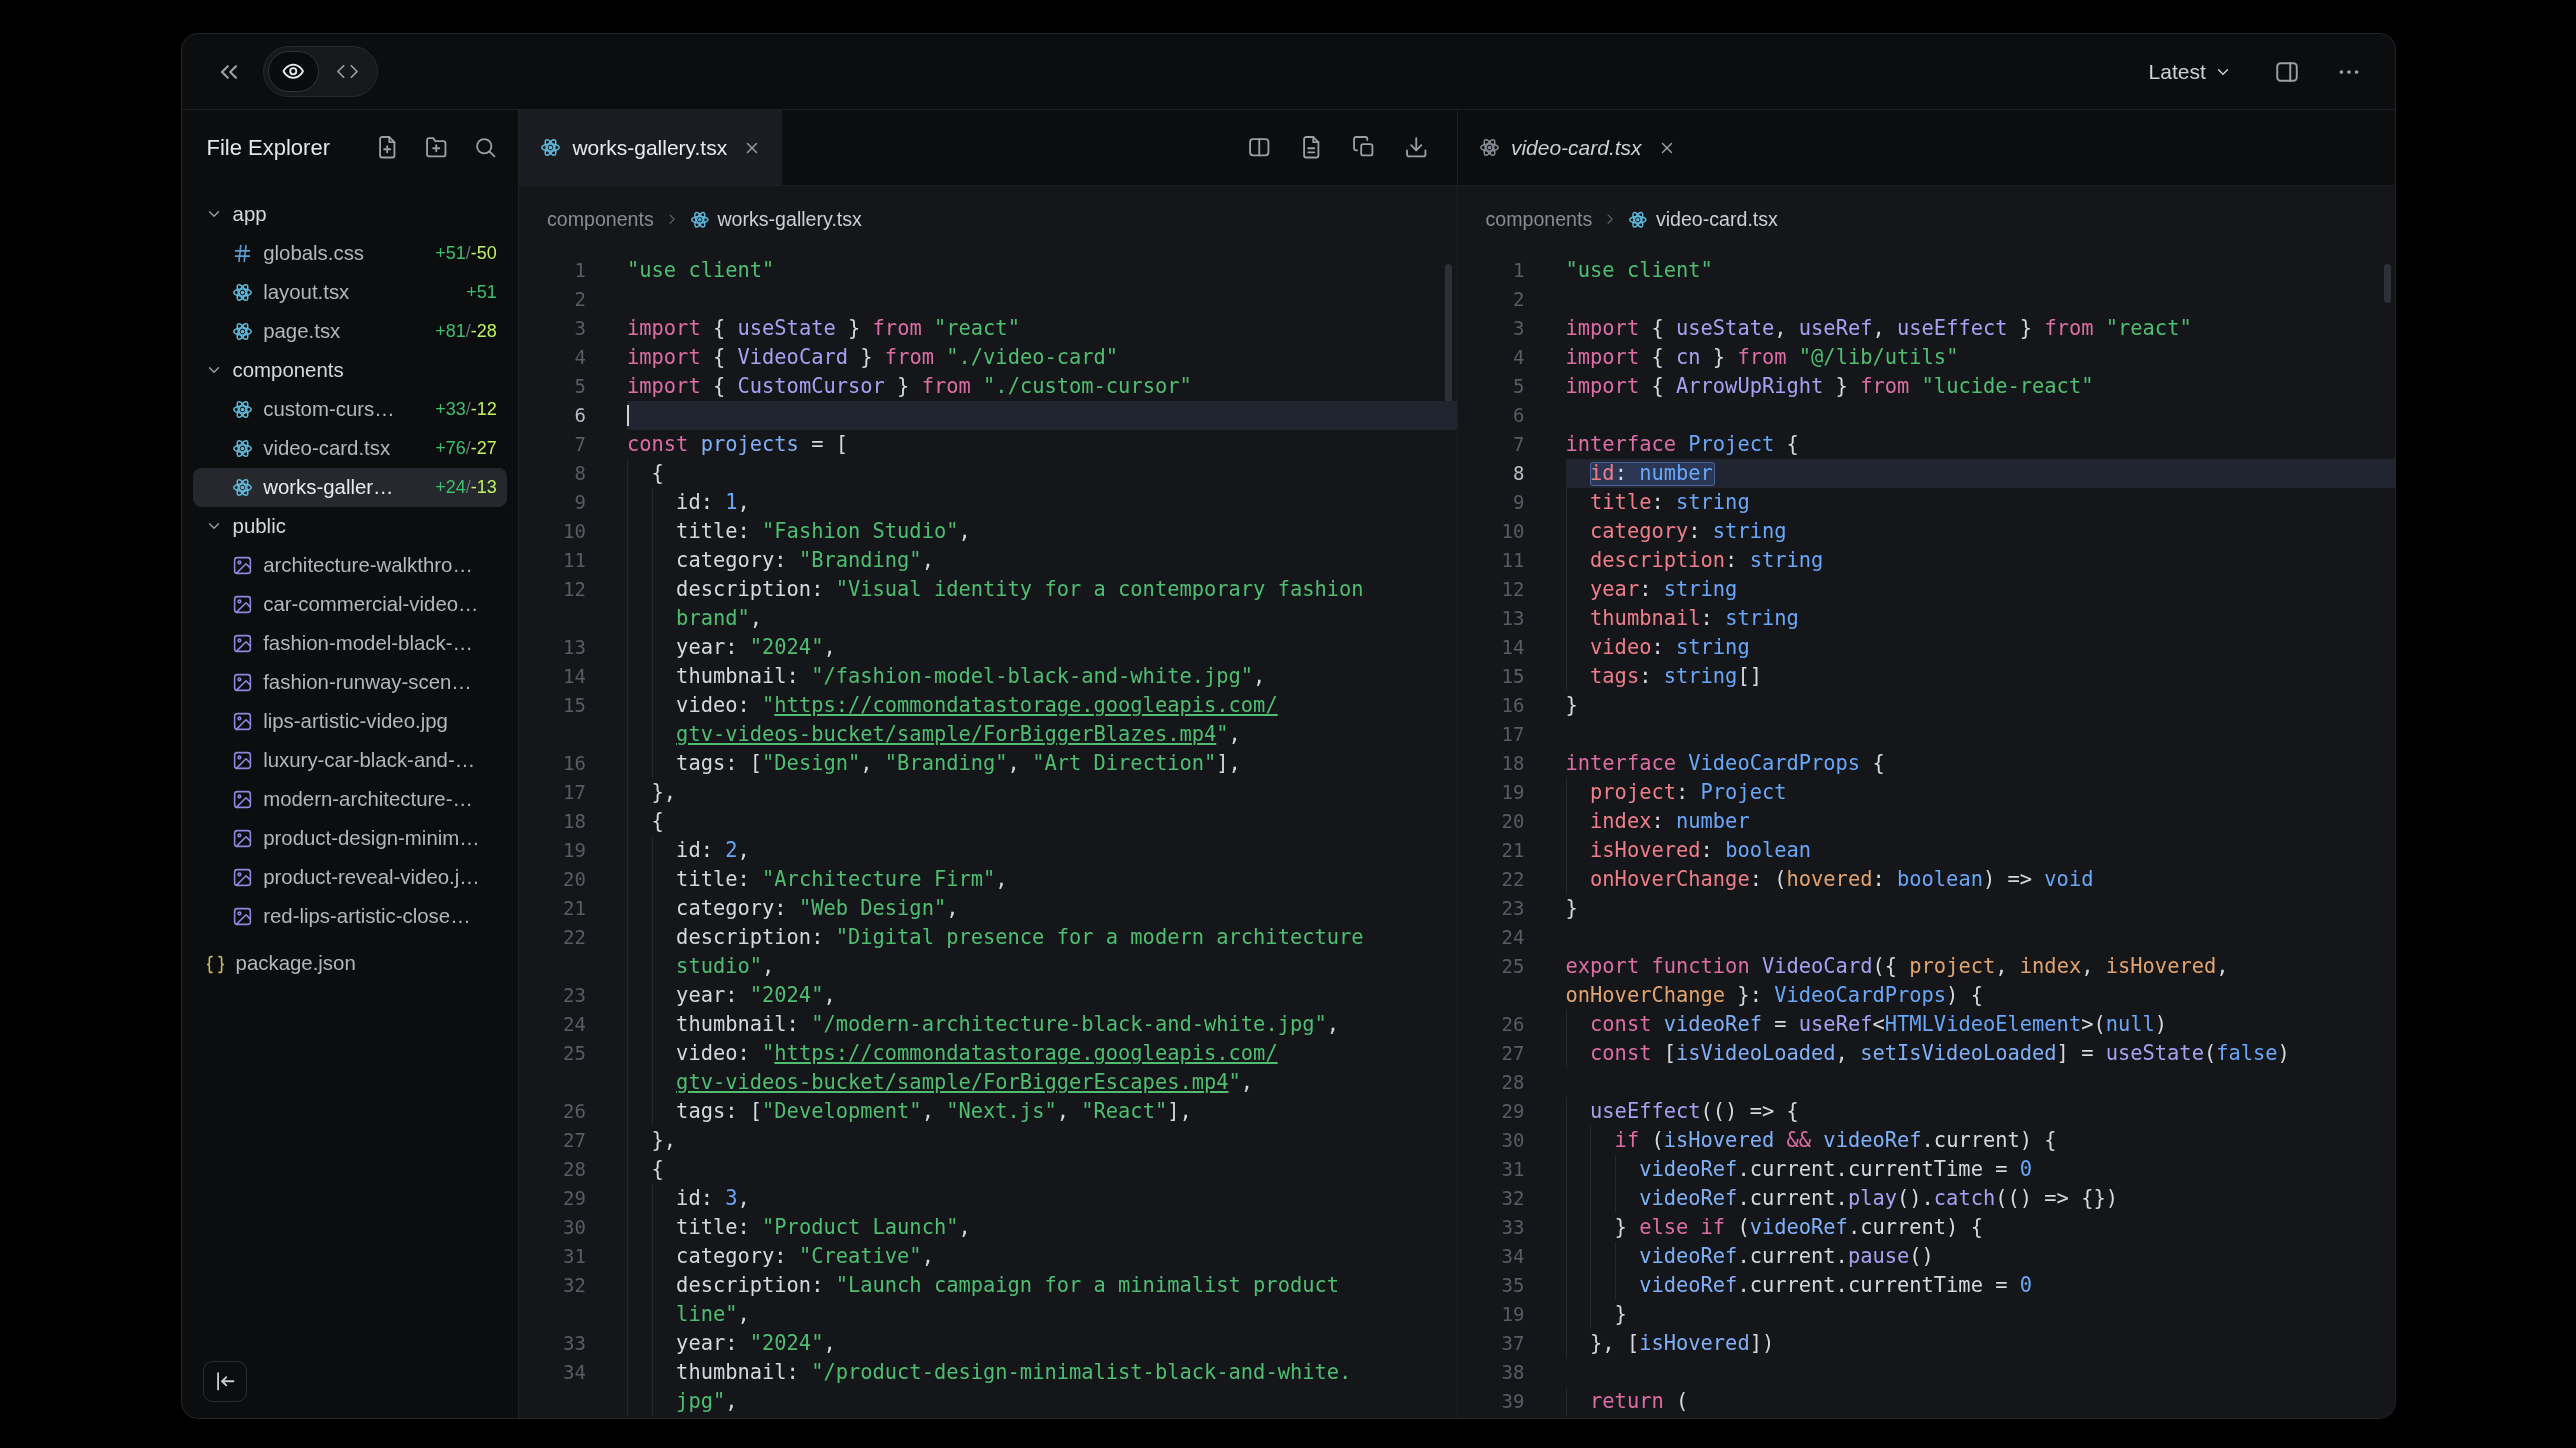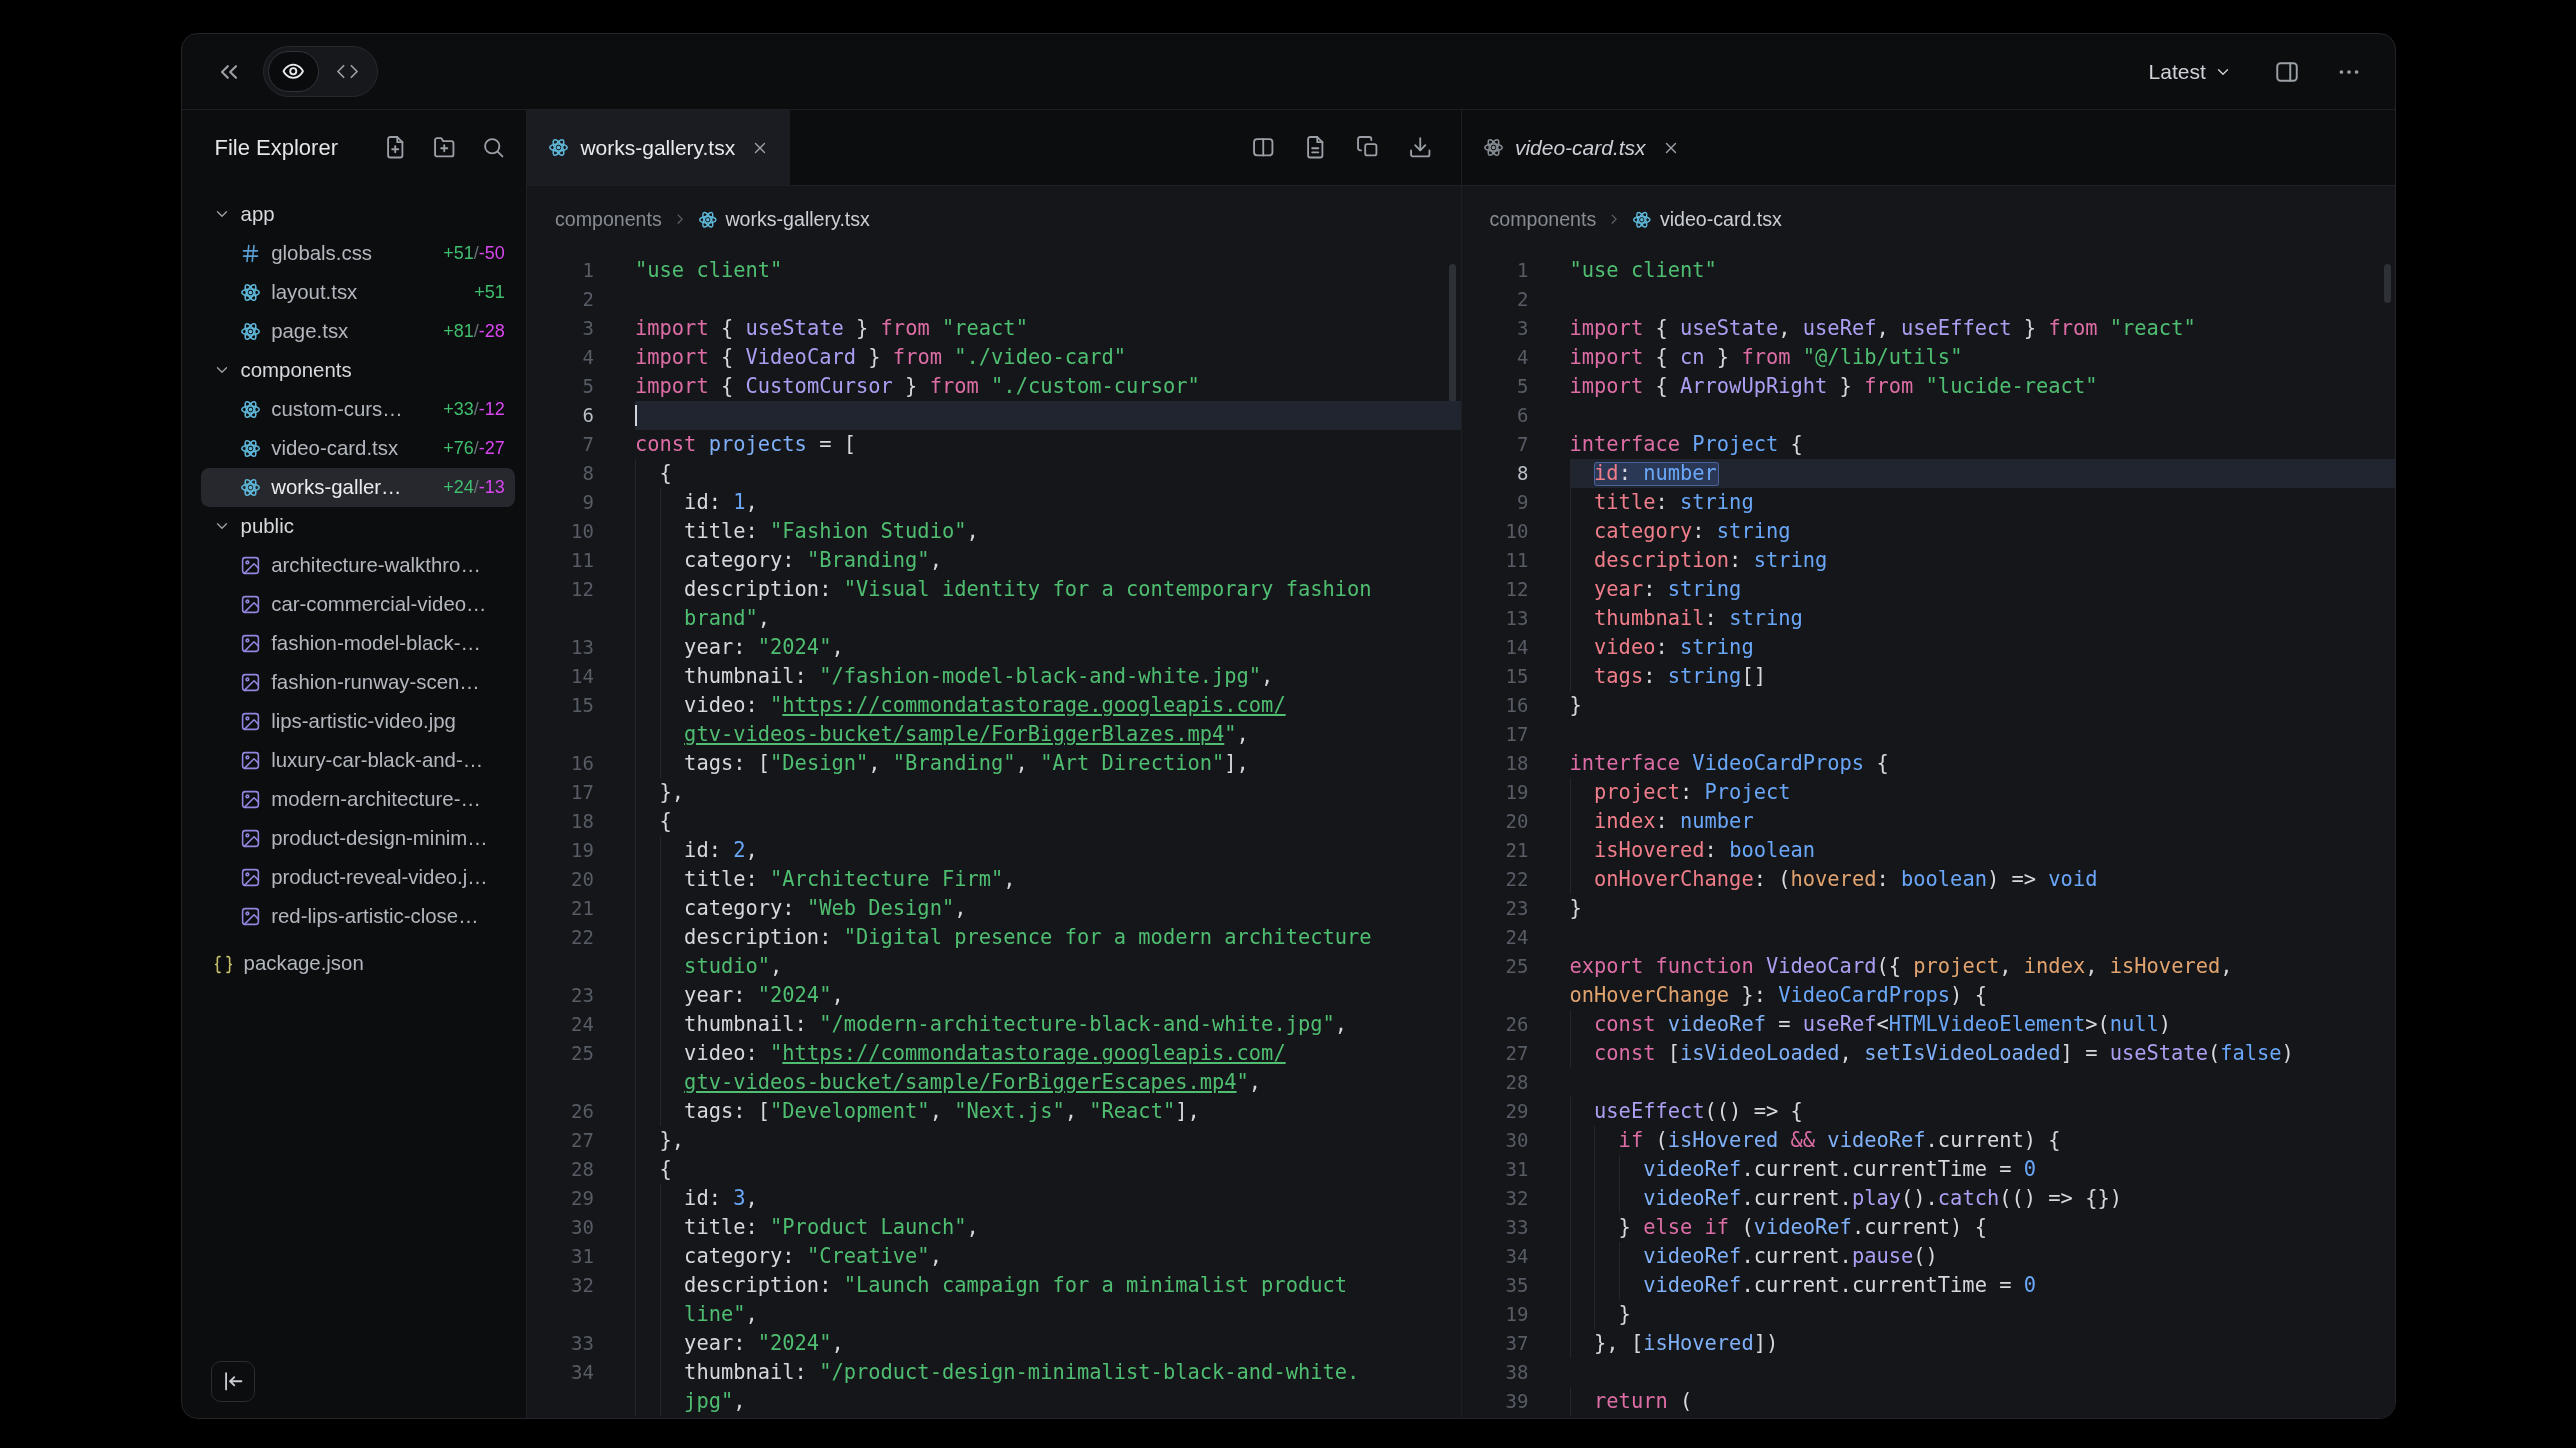--- a/index.html
+++ b/index.html
@@ -12,42 +12,42 @@
   .tb-left{display:flex;align-items:center;gap:19.6px;}
   .tb-right{display:flex;align-items:center;gap:36px;}
   .icon-btn{background:none;border:none;padding:0;color:#9aa0a6;display:flex;align-items:center;cursor:pointer;}
   .view-pill{display:flex;align-items:center;background:#17181c;border:0.8px solid #26292e;border-radius:816px;padding:4.1px;gap:3.3px;}
   .pill-btn{width:51px;height:41px;border-radius:816px;border:0.8px solid transparent;background:transparent;
     color:#9aa0a6;display:flex;align-items:center;justify-content:center;cursor:pointer;}
   .pill-btn.active{background:#0a0b0d;border-color:#31343a;color:#e8eaee;}
   .latest-btn{background:none;border:none;display:flex;align-items:center;gap:8.2px;color:#ced2d8;
     font-size:21px;font-family:inherit;cursor:pointer;}
   
-  .main{flex:1;display:flex;min-height:0;padding-left:8px;}
+  .main{flex:1;display:flex;min-height:0;}
   .sidebar{flex:0 0 336px;width:336px;border-right:0.8px solid #1d1f23;display:flex;flex-direction:column;position:relative;}
   .sidebar-header{flex:0 0 75px;display:flex;align-items:center;padding:0 21px 0 24.5px;}
   .sb-title{font-size:22px;color:#e3e5e9;flex:1;}
   .sb-actions{display:flex;align-items:center;gap:24.5px;color:#9aa0a6;}
   .tree{flex:1;padding:9.8px 11.4px 0 11.4px;overflow:hidden;}
   .tree-row{height:39px;display:flex;align-items:center;gap:9.8px;border-radius:8.2px;padding-right:9.8px;cursor:pointer;}
   .tree-row.selected{background:#26282e;}
   .tree-ic{display:flex;align-items:center;flex:0 0 auto;}
   .tree-label{font-size:20.4px;color:#b3b7be;white-space:nowrap;overflow:hidden;text-overflow:ellipsis;}
   .tree-row.folder .tree-label{color:#d6d9dd;}
   .tree-row.selected .tree-label{color:#e9ebee;}
   .c-chev{color:#9aa0a6;}
   .c-react{color:#5fb8d9;}
   .c-css{color:#5a9fd4;}
   .c-img{color:#9088e0;}
   .c-json{color:#c9c06a;}
   .c-dim{color:#858b92;}
   .diff{margin-left:auto;font-size:18px;white-space:nowrap;}
   .diff .add{color:#3fbf6e;}
   .diff .slash{color:#6b7076;}
-  .diff .del{color:#d946ef;}
+  .diff .del{color:#bef264;}
   .collapse-btn{position:absolute;left:21px;bottom:16.3px;width:44px;height:41px;border-radius:9.8px;
     border:0.8px solid #2b2d32;background:#0c0d0f;color:#c9cdd3;display:flex;align-items:center;justify-content:center;cursor:pointer;}
   
   .panes{flex:1;display:flex;min-width:0;}
   .pane{flex:1;min-width:0;display:flex;flex-direction:column;background:#14161a;gap:8px;}
   .pane + .pane{border-left:0.8px solid #1d1f23;}
   .tabbar{flex:0 0 75px;background:#0c0d0f;border-bottom:0.8px solid #1d1f23;display:flex;align-items:stretch;}
   .tab{display:flex;align-items:center;gap:11.4px;padding:0 21px;font-size:21px;color:#b9bdc4;cursor:pointer;}
   .tab.active{background:#1a1c21;color:#e8eaed;}
   .tab.preview .tab-label{font-style:italic;color:#ccd0d6;}

